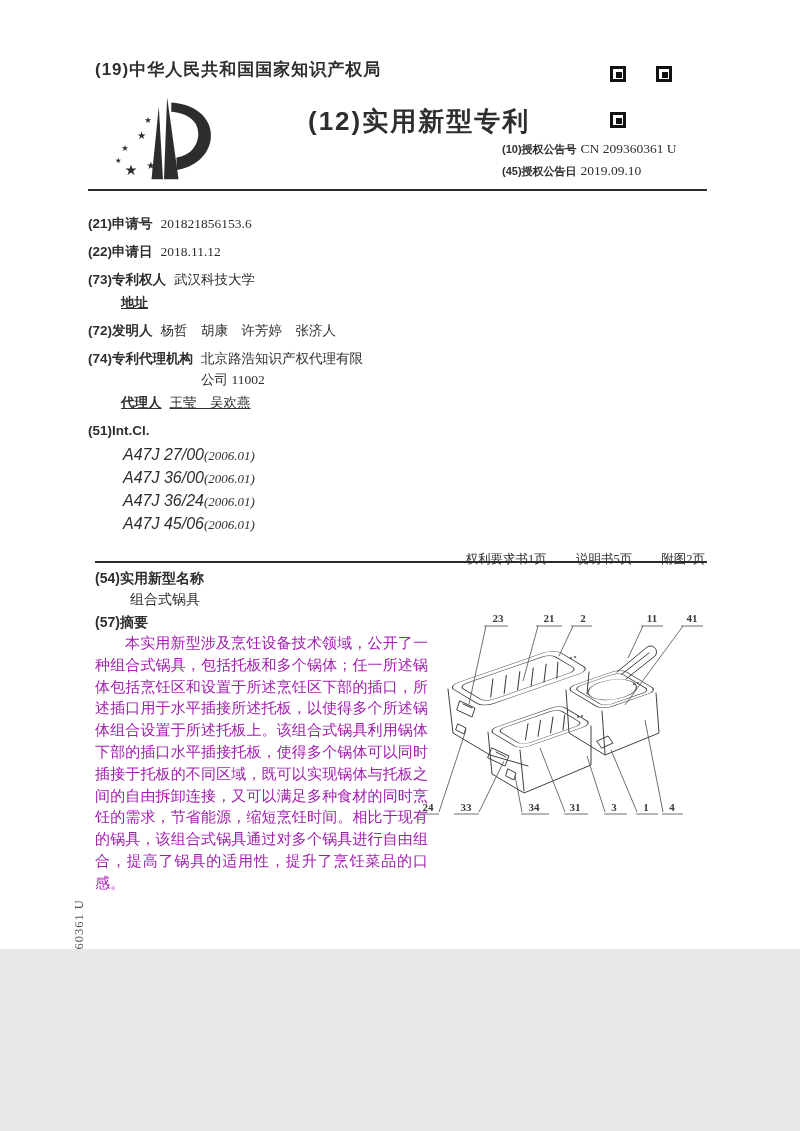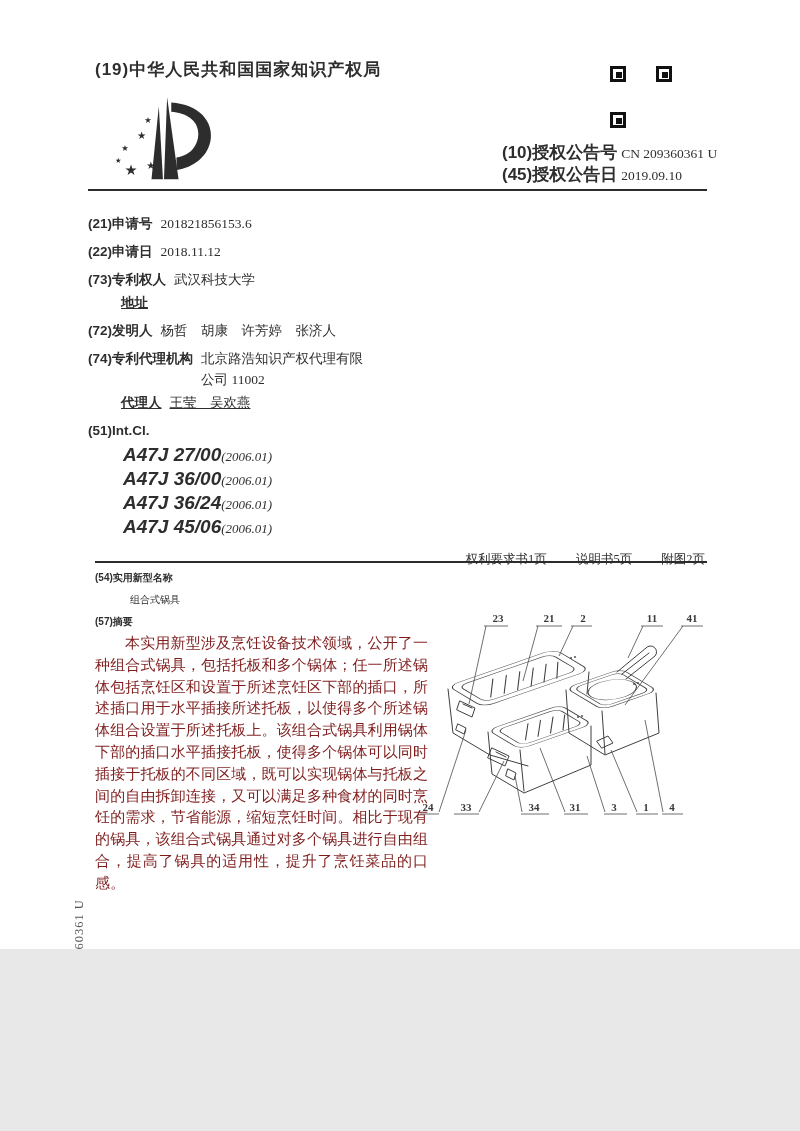--- a/index.html
+++ b/index.html
@@ -20,47 +20,47 @@
         background-color:#fff;
         background-image:
           repeating-linear-gradient(0deg,#1a1a1a 0 3px,#fff 3px 7px),
           repeating-linear-gradient(90deg,#1a1a1a 0 3px,#fff 3px 6px);
         background-blend-mode:screen; }
   .finder { position:absolute; width:16px; height:16px; border:3px solid #111; background:#fff; }
   .finder::before { content:""; position:absolute; left:3px; top:3px; width:6px; height:6px; background:#111; }
   .finder.tl { left:0; top:0; } .finder.tr { right:0; top:0; } .finder.bl { left:0; bottom:0; }
   .pub-block { position:absolute; left:502px; top:141px; width:230px; }
   .pub-row { height:22px; font-size:13px; white-space:nowrap; }
-  .pub-row .hei { font-size:17px;text-align:center; }
+  .pub-row .hei { font-size:11px;text-align:center; }
   .pub-row .song { font-size:13.5px; margin-left:4px; }
 
   .rule1 { position:absolute; left:88px; top:189px; width:619px; height:2px; background:#2b2b2b; }
   .rule2 { position:absolute; left:95px; top:561px; width:612px; height:2px; background:#2b2b2b; }
 
   
   .biblio { position:absolute; left:88px; top:213px; width:619px; height:361px; font-size:13.5px; }
   .b-row { display:flex; margin-bottom:7px; line-height:21px; white-space:nowrap; }
   .b-row .lbl { flex:none; }
   .b-row .val { margin-left:8px; white-space:normal; }
   .b-sub { padding-left:33px;text-decoration:underline; }
   .addr-val { width:270px; }
   .agency-val { width:172px; }
   .intcl-list { padding-left:35px; }
   .intcl-row { line-height:22px; white-space:nowrap; }
-  .intcl-code { font-family:"Liberation Sans", sans-serif; font-weight:bold; font-style:italic; font-size:19px; }
+  .intcl-code { font-family:"Liberation Sans", sans-serif; font-weight:normal; font-style:italic; font-size:16px; }
   .intcl-ver { font-family:"Liberation Serif", serif; font-size:13px;font-style:italic; }
   .pages-info { position:absolute; right:2px; bottom:6px; font-size:12.5px; }
   .pages-info span { margin-left:26px; }
 
   
-  .title-block { position:absolute; left:95px; top:567px; width:335px; font-size:10px; line-height:22px; }
+  .title-block { position:absolute; left:95px; top:567px; width:335px; font-size:14px; line-height:22px; }
   .title-value { padding-left:35px; }
   .abstract { position:absolute; left:95px; top:633px; width:333px;
               font-size:15px; line-height:21.8px; text-align:justify; text-indent:2em;
-              font-family:"Liberation Serif", serif; color:#7f1d1d; }
+              font-family:"Liberation Serif", serif; color:#a21caf; }
 
   
   .figure { position:absolute; left:420px; top:598px; width:380px; height:242px;font-weight:bold; }
   .figure svg { width:100%; height:100%; }
   .fig-num { font-family:"Liberation Serif", serif; font-size:11px; fill:#3a3a3a; }
 
   
   .side-code { position:absolute; left:30px; top:944px; width:100px; height:16px;
                transform:rotate(-90deg); transform-origin:center;
                font-family:"Liberation Serif", serif; font-size:12.5px; color:#555;
@@ -82,20 +82,21 @@
         <text x="31" y="30" font-size="8">★</text>
         <text x="24" y="45" font-size="10">★</text>
         <text x="9" y="57" font-size="8">★</text>
         <text x="3" y="68" font-size="7">★</text>
         <text x="12" y="80" font-size="14">★</text>
         <text x="33" y="74" font-size="10">★</text>
       </g>
     </svg>
   </div>
 
+  <div class="doc-type hei">(12)实用新型专利</div>
 
   <div class="qr">
     <div class="finder tl"></div>
     <div class="finder tr"></div>
     <div class="finder bl"></div>
   </div>
 
   <div class="pub-block">
     <div class="pub-row">
       <span class="hei">(10)授权公告号</span><span class="song">CN 209360361 U</span>

